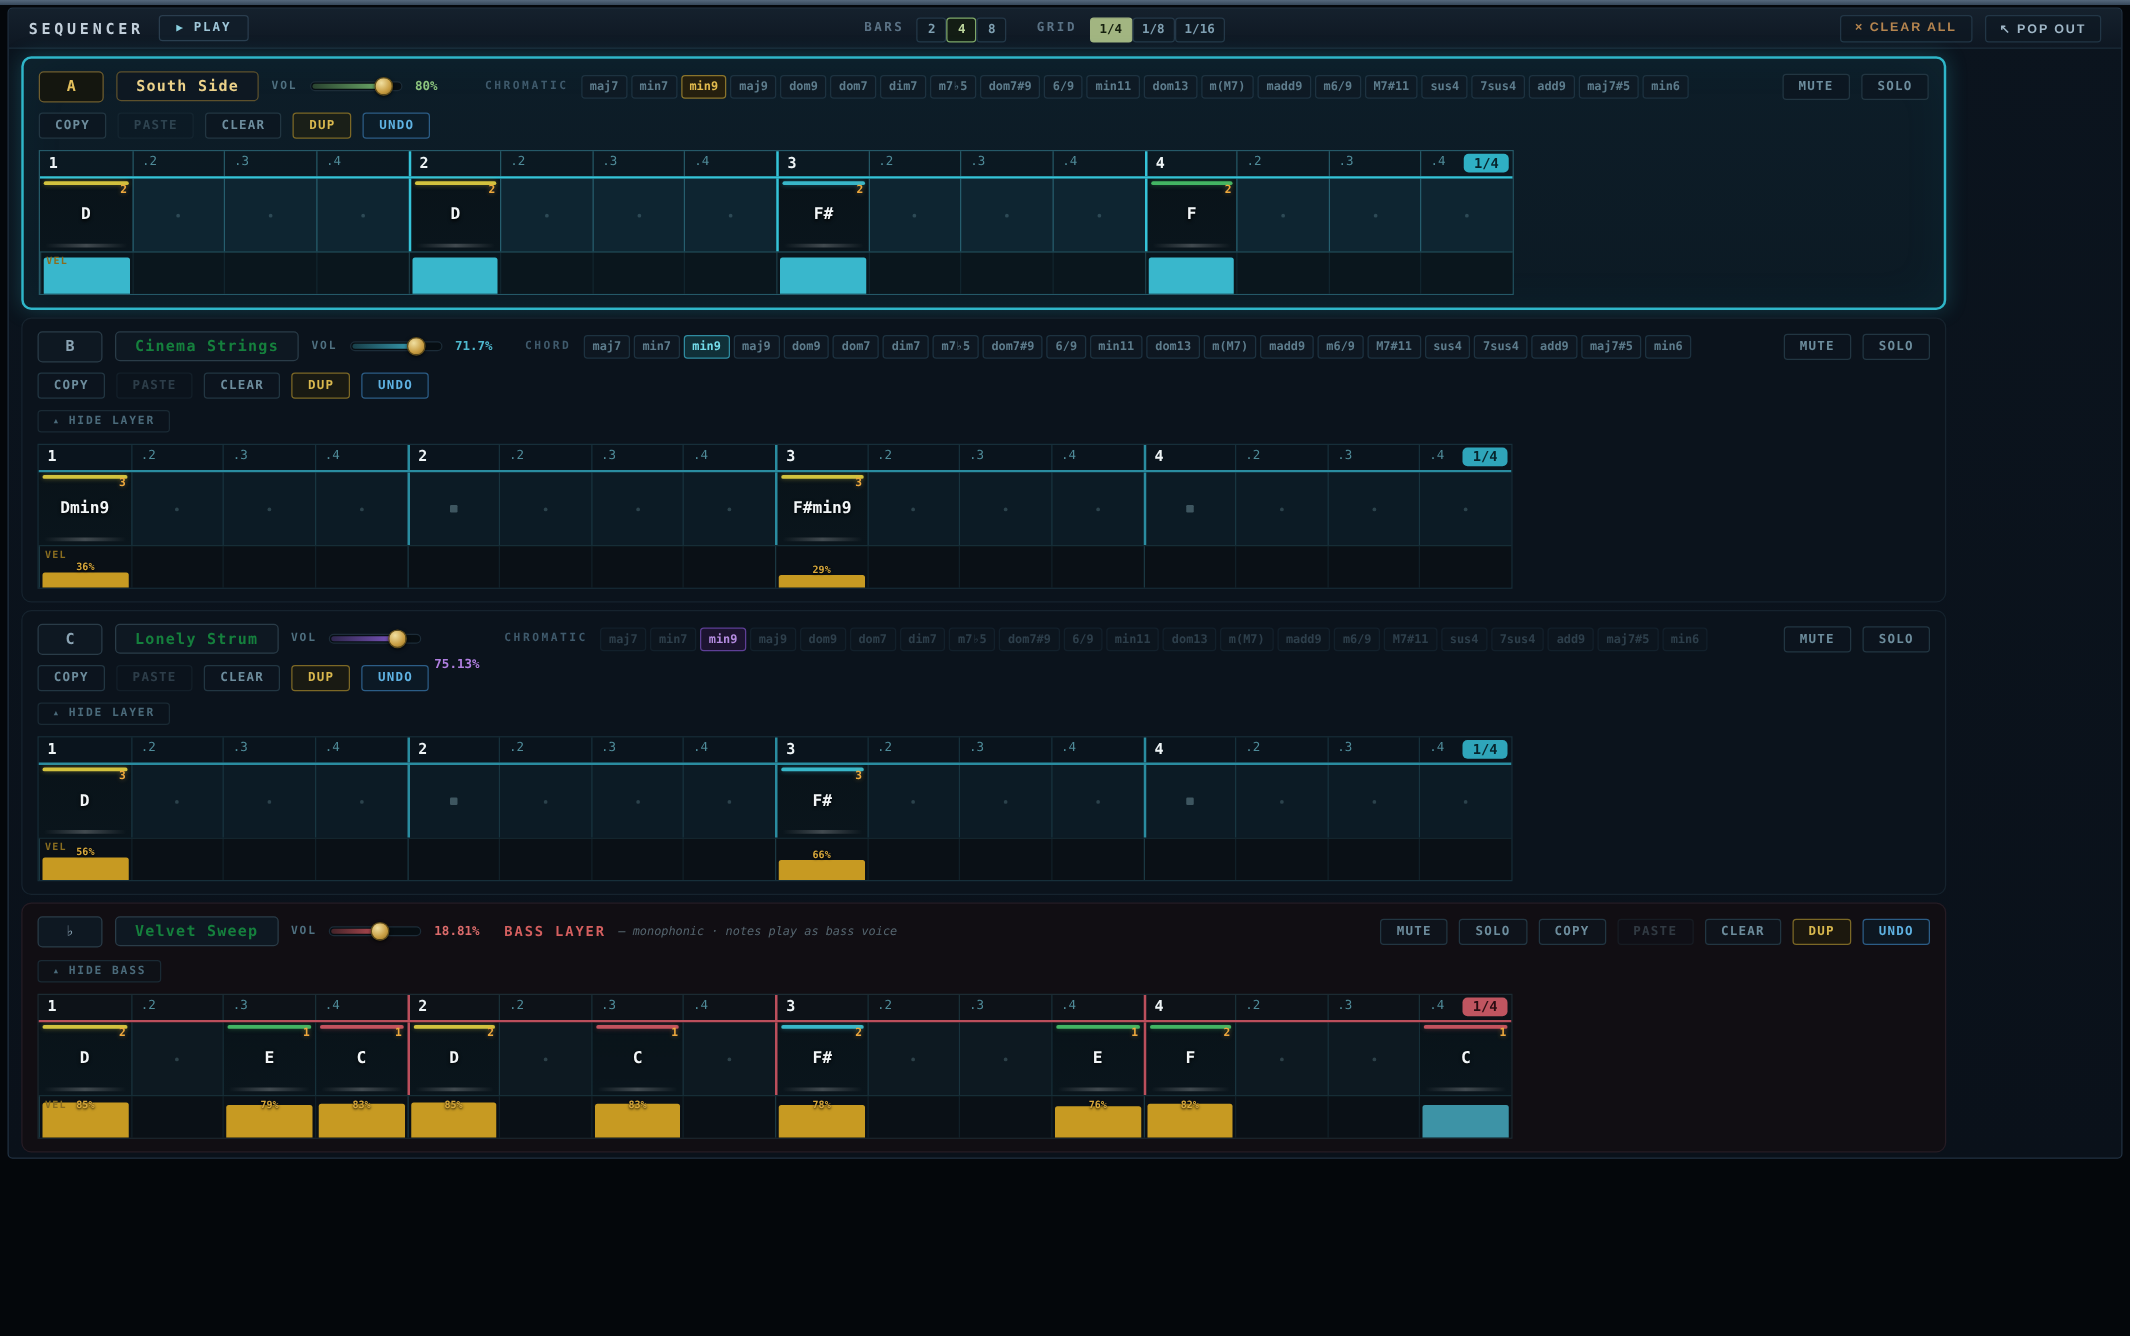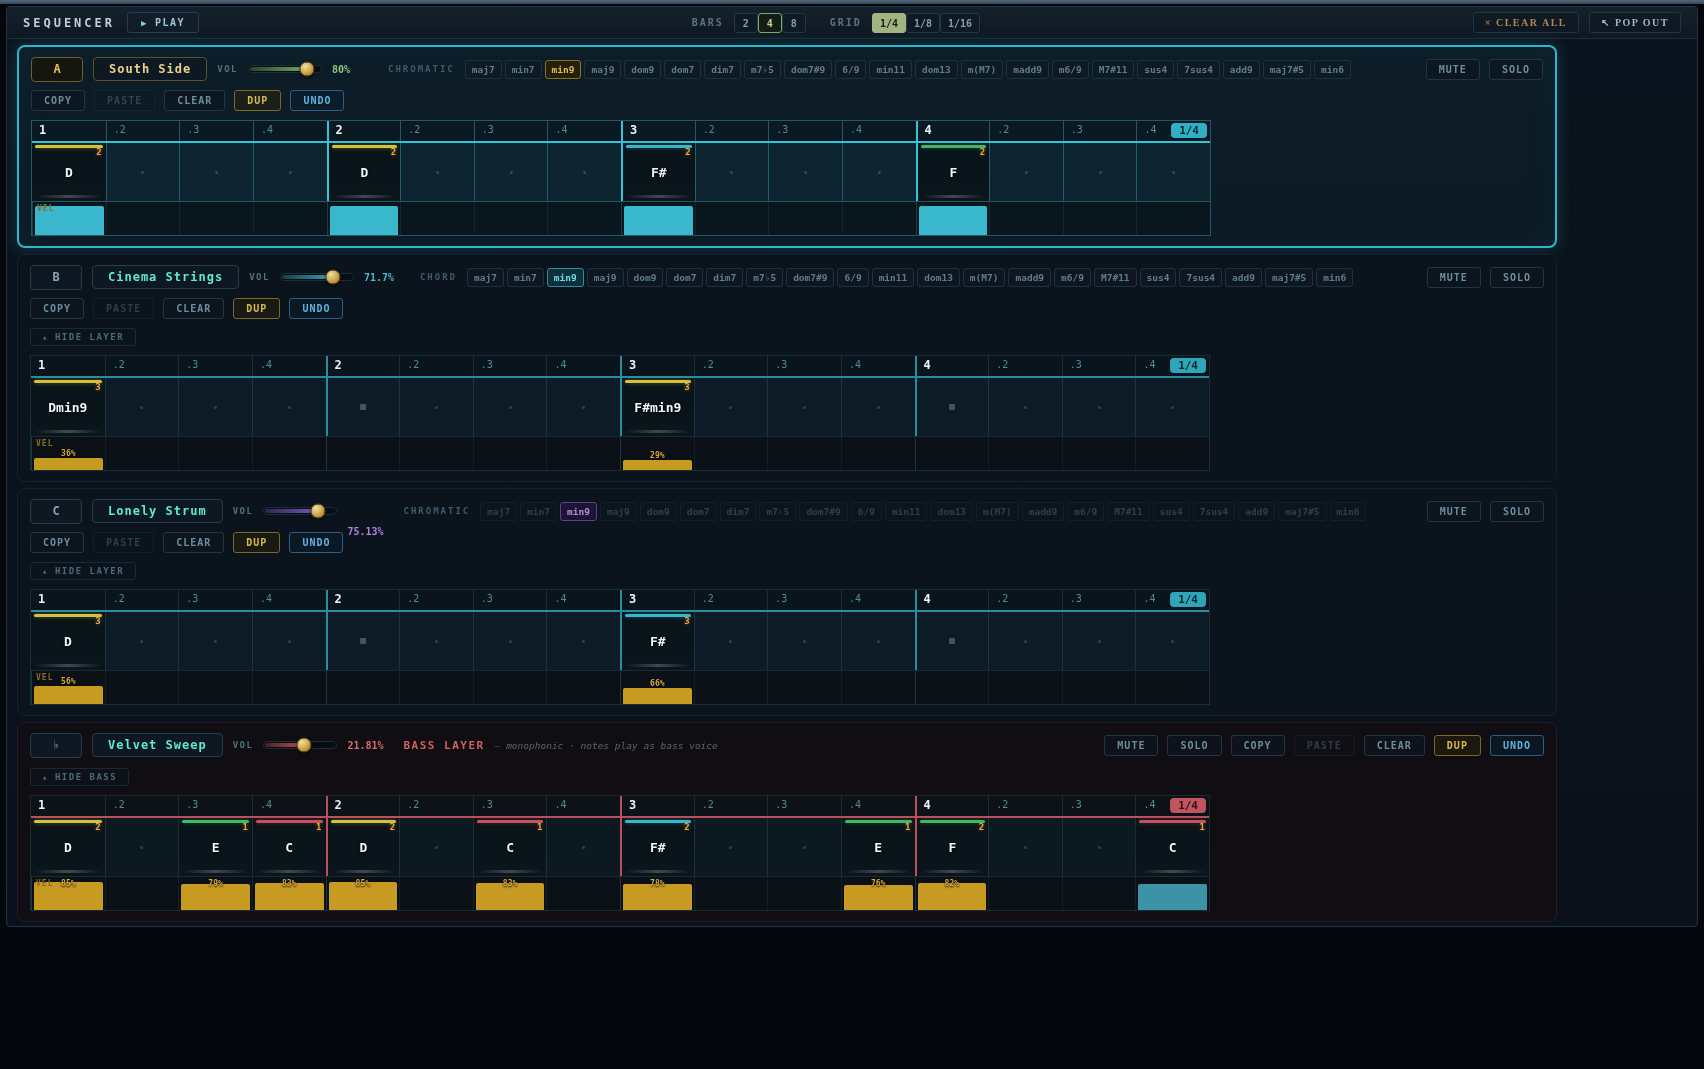--- a/index.html
+++ b/index.html
@@ -19,37 +19,37 @@
   .picon { color:#8ad0e0; font-size:9px; }
   .flexspace { flex:1; }
   .centergrp { display:flex; align-items:center; gap:10px; }
   .lbl { color:#5b7386; font-size:10px; font-weight:bold; letter-spacing:2px; }
   .sqbtn { min-width:24px; height:20px; padding:0 7px; background:#0f1a24; border:1px solid #243848;
     border-radius:3px; color:#7fa0b2; font-size:10px; font-weight:bold; font-family:inherit; }
   .sqbtn.sel-border { border-color:#7fa868; color:#bcd69c; background:#131d14; }
   .sqbtn.sel-fill { background:#a2b581; border-color:#a2b581; color:#15200e; }
   .rightgrp { display:flex; gap:10px; }
   .ghostbtn { padding:4px 11px; background:rgba(14,24,34,.6); border:1px solid #223646; border-radius:3px;
-    font-size:10px; font-weight:bold; letter-spacing:1.5px; font-family:Liberation Serif, serif; }
+    font-size:10px; font-weight:bold; letter-spacing:1.5px; font-family:Liberation Sans, sans-serif; }
   .clearall { color:#b5854f; }
   .popout { color:#9fb6c6; }
 
   
   .track { position:relative; width:1540px; margin:6px 10px; padding:8px 12px 10px;
     background:#0b131c; border:1px solid #16232e; border-radius:8px; }
   .track.active { background:linear-gradient(#0d1d28,#0c1a24); border:2px solid #2fb6c9;
     box-shadow:0 0 16px rgba(47,182,201,.25), inset 0 0 40px rgba(47,182,201,.05); }
   .track.bass { background:#110e13; border-color:#261c24; }
 
   .thead { display:flex; align-items:center; gap:10px; height:28px; }
   .tletter { width:52px; height:25px; display:flex; align-items:center; justify-content:center;
     background:#0e1822; border:1px solid #2a3c48; border-radius:4px; color:#8ba4b4; font-size:12px; font-weight:bold; }
   .track.active .tletter { color:#e3c05c; border-color:#6f5e2f; background:#14160f; }
   .tname { padding:4px 15px; background:#0e1822; border:1px solid #2a3c48; border-radius:4px;
-    color:#5eead4; font-size:12px; font-weight:bold; letter-spacing:1px; white-space:nowrap; }
+    color:#15803d; font-size:12px; font-weight:bold; letter-spacing:1px; white-space:nowrap; }
   .track.active .tname { color:#ecd28a; border-color:#5d512c; }
   .vlabel { color:#4f7080; font-size:9px; font-weight:bold; letter-spacing:1.5px; }
   .slider { position:relative; width:74px; height:8px; background:#070e13; border:1px solid #1c2c38; border-radius:4px; }
   .sfill { position:absolute; left:1px; top:1px; bottom:1px; border-radius:3px; }
   .sknob { position:absolute; top:50%; width:15px; height:15px; border-radius:50%; transform:translate(-50%,-50%);
     background:radial-gradient(circle at 35% 30%,#f0dfa0,#c89d42 60%,#8a6a22); border:1px solid #5f4c1a;
     box-shadow:0 1px 3px rgba(0,0,0,.7); }
   .pct { font-size:10px; font-weight:bold; min-width:46px; }
   .mode { color:#3f5a6c; font-size:9px; font-weight:bold; letter-spacing:2px; }
   .tag { color:#d45f5f; font-size:11px; font-weight:bold; letter-spacing:1.5px; }
@@ -604,21 +604,21 @@
           </div>
         </div></section>
       <section class="track bass"><div class="thead">
           <div class="tletter">♭</div>
           <div class="tname">Velvet Sweep</div>
           <span class="vlabel">VOL</span>
           <div class="slider">
             <div class="sfill" style="width: 55%; background: linear-gradient(90deg, rgba(191, 78, 85, 0.333), rgb(191, 78, 85));"></div>
             <div class="sknob" style="left: 55%;"></div>
           </div>
-          <span class="pct" style="color: rgb(219, 107, 107);">21.81%</span>
+          <span class="pct" style="color: rgb(219, 107, 107);">18.81%</span>
           <span class="tag">BASS LAYER</span>
           <span class="tagnote">— monophonic · notes play as bass voice</span>
           <div class="rgrp">
             <button class="minibtn">MUTE</button>
             <button class="minibtn">SOLO</button>
             <button class="minibtn">COPY</button>
             <button class="minibtn dim">PASTE</button>
             <button class="minibtn">CLEAR</button>
             <button class="minibtn gold">DUP</button>
             <button class="minibtn blue">UNDO</button>

